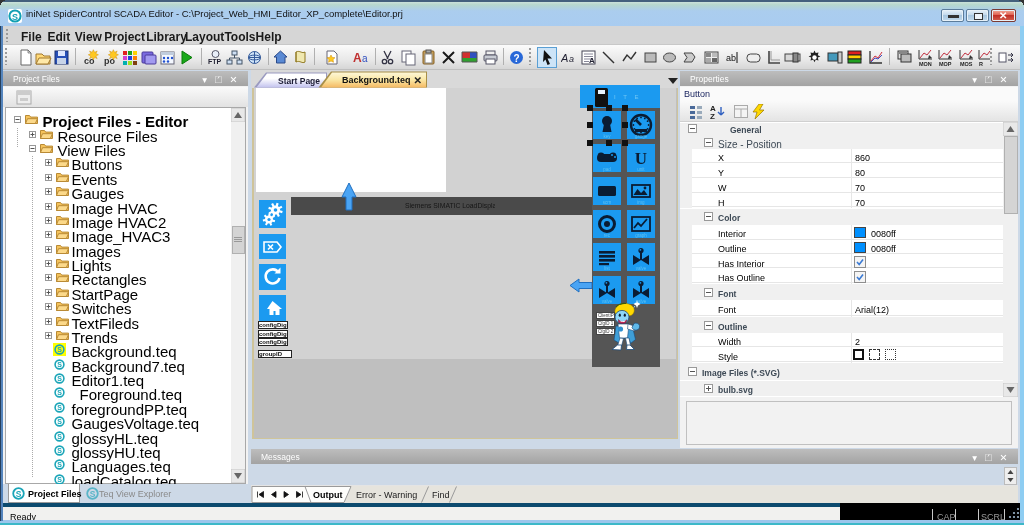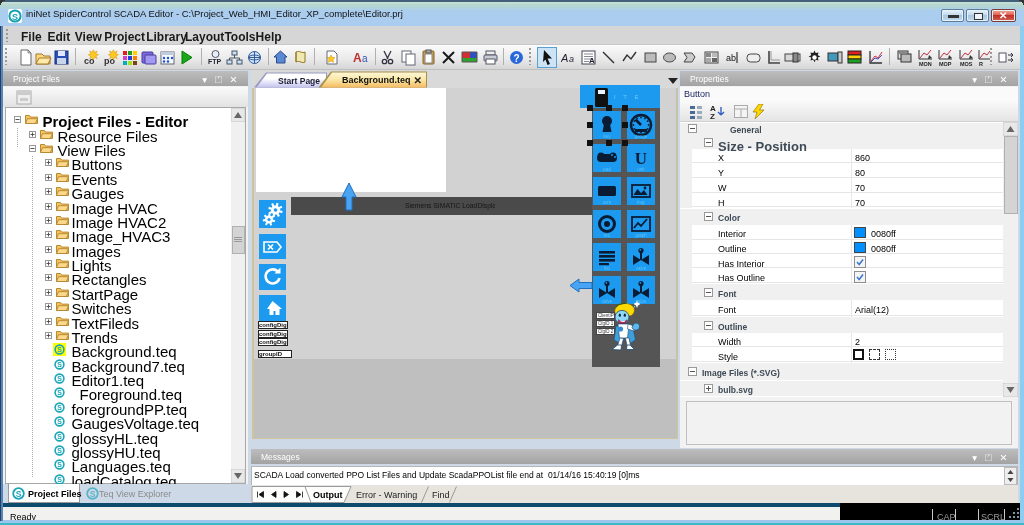--- a/index.html
+++ b/index.html
@@ -849,21 +849,21 @@
 <svg class="abs" style="left:688px;top:124.2px" width="9" height="9">
     <rect x="0.5" y="0.5" width="8" height="8" fill="#fff" stroke="#999"></rect>
     <path d="M2 4.5h5" stroke="#555"></path>
   </svg>
 <div class="abs" style="left:702px;top:123.2px;font-size:8.5px;font-weight:bold;color:#3e4a56;padding-top:2px;margin-left:28px;">General</div>
 <div class="abs" style="left:680px;top:135px;width:323px;height:14.3px;background:#f0f0f0;"></div>
 <svg class="abs" style="left:704px;top:137.7px" width="9" height="9">
     <rect x="0.5" y="0.5" width="8" height="8" fill="#fff" stroke="#999"></rect>
     <path d="M2 4.5h5" stroke="#555"></path>
   </svg>
-<div class="abs" style="left:718px;top:136.7px;font-size:13px;font-weight:bold;color:#3e4a56;padding-top:2px;">Size - Position</div>
+<div class="abs" style="left:718px;top:136.7px;font-size:10px;font-weight:normal;color:#3e4a56;padding-top:2px;">Size - Position</div>
 <div class="abs" style="left:680px;top:149.3px;width:12px;height:15.0px;background:#f0f0f0;"></div>
 <div class="abs" style="left:692px;top:149.3px;width:311px;height:14.0px;border-bottom:1px solid #e6e6e6;"></div>
 <div class="abs" style="left:851px;top:149.3px;width:1px;height:15.0px;background:#e6e6e6;"></div>
 <div class="abs" style="left:718px;top:151.3px;font-size:9px;color:#000;padding-top:2px;">X</div>
 <div class="abs" style="left:855px;top:151.3px;font-size:9px;color:#000;padding-top:2px;">860</div>
 <div class="abs" style="left:680px;top:164.3px;width:12px;height:14.9px;background:#f0f0f0;"></div>
 <div class="abs" style="left:692px;top:164.3px;width:311px;height:13.9px;border-bottom:1px solid #e6e6e6;"></div>
 <div class="abs" style="left:851px;top:164.3px;width:1px;height:14.9px;background:#e6e6e6;"></div>
 <div class="abs" style="left:718px;top:166.2px;font-size:9px;color:#000;padding-top:2px;">Y</div>
 <div class="abs" style="left:855px;top:166.2px;font-size:9px;color:#000;padding-top:2px;">80</div>
@@ -962,21 +962,20 @@
     <path d="M7.5 10l-4-6h8z" fill="#666"></path>
   </svg>
 <div class="abs" style="left:1003.5px;top:136px;width:14px;height:78px;background:#d4d4d4;border:1px solid #b0b0b0;"></div>
 <div class="abs" id="rp-desc"></div>
 
 <div class="abs phead" style="left:251px;top:449px;width:767px;">
     <span class="t">Messages</span>
     <span class="phicons">▾ ⏍ ✕</span>
   </div>
 <div class="abs" id="msgpanel">
-  <div id="msg-text">SCADA Load converted PPO List Files and Update ScadaPPOList file end at&nbsp; 01/14/16 15:40:19 [0]ms</div>
   <div id="msg-tabs"></div>
 </div>
 <svg class="abs" style="left:251px;top:486px" width="767" height="17">
 <rect x="0" y="0" width="767" height="17" fill="#e6e4dd"></rect>
 <polygon points="1,0.5 100,0.5 93,16.5 1,16.5" fill="#fdfdfb" stroke="#9a9a9a"></polygon>
 <line x1="54" y1="0.5" x2="60" y2="16.5" stroke="#9a9a9a"></line>
 <polygon points="100,0.5 177.5,0.5 170.5,16.5 93,16.5" fill="none"></polygon>
 <line x1="177.5" y1="0.5" x2="170.5" y2="16.5" stroke="#9a9a9a"></line>
 <line x1="205.5" y1="0.5" x2="198.5" y2="16.5" stroke="#9a9a9a"></line>
 <g stroke="#111" fill="#111" stroke-width="0.8">

